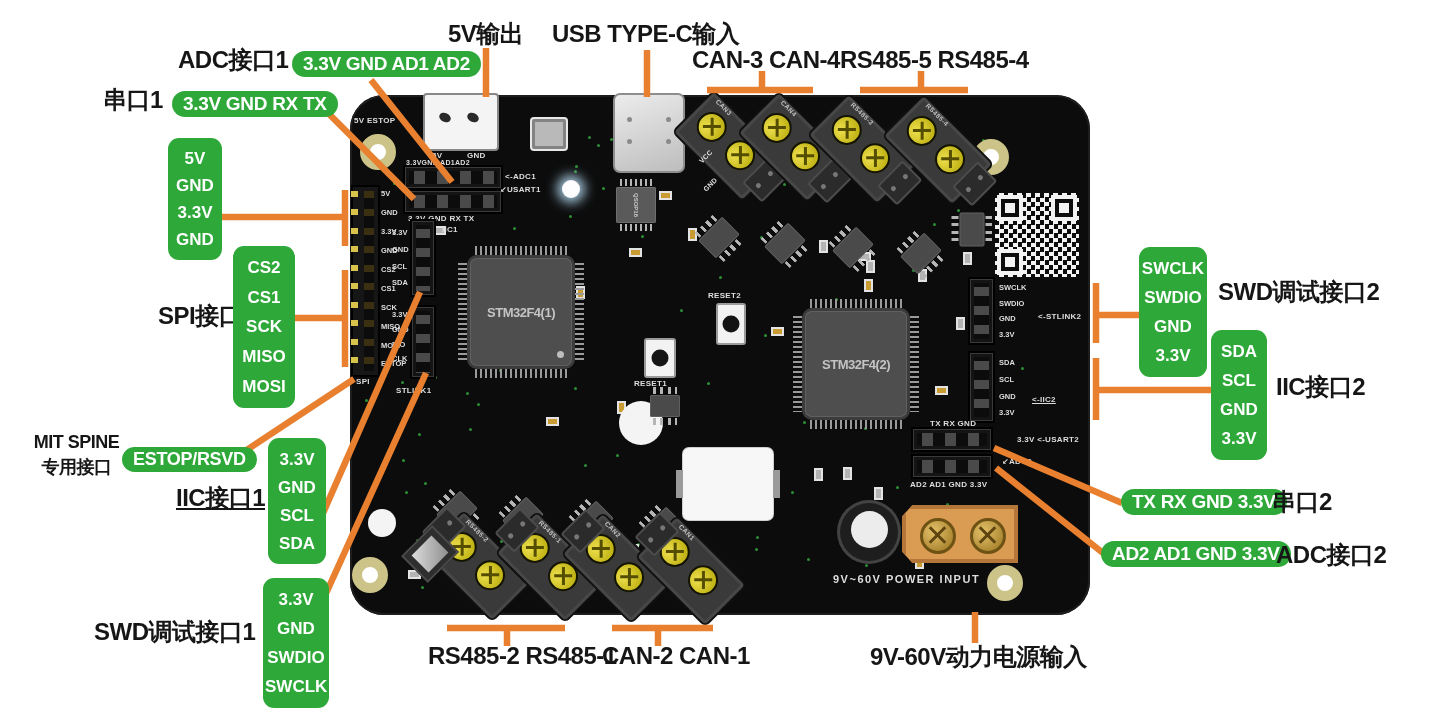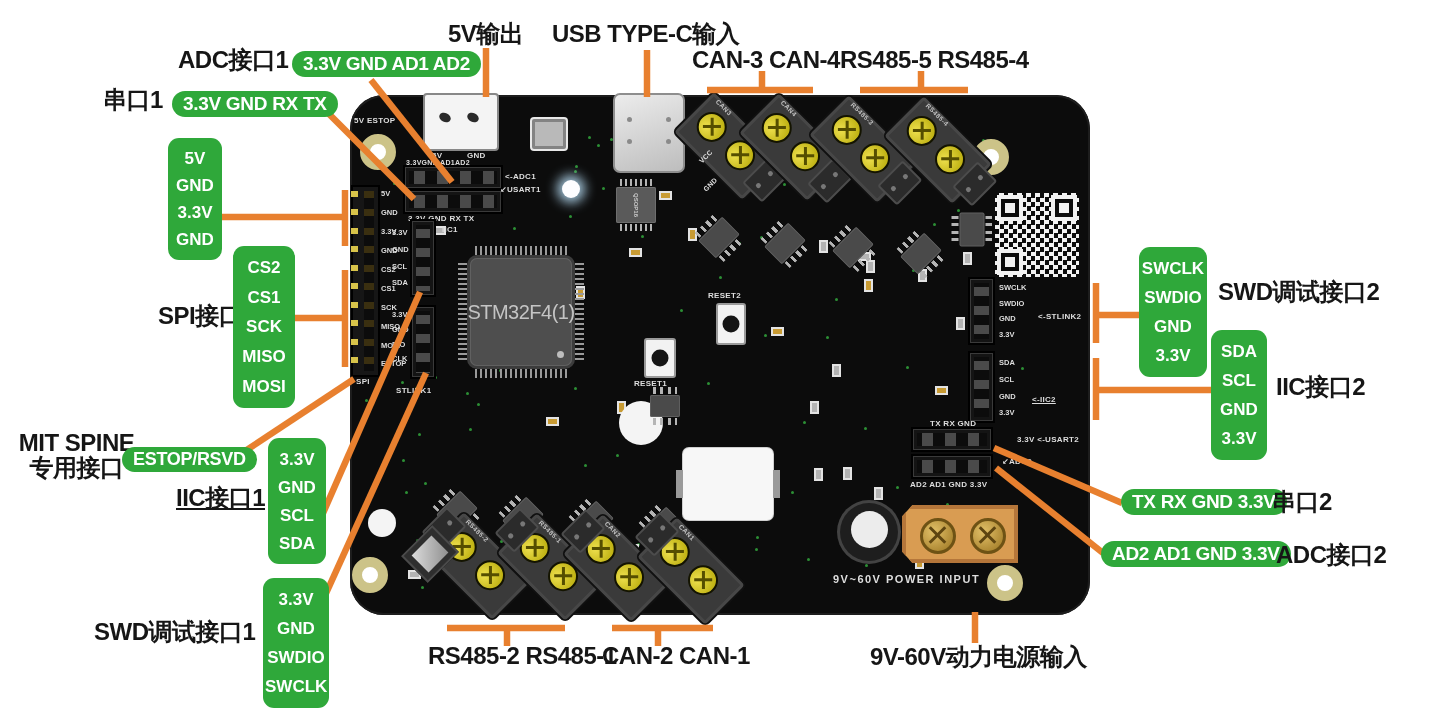--- a/index.html
+++ b/index.html
@@ -1,21 +1,21 @@
 <!DOCTYPE html>
 <html><head>
 <meta charset="utf-8">
 <style>
   html,body{margin:0;padding:0;background:#fff;}
   body{width:1440px;height:720px;position:relative;overflow:hidden;
        font-family:"Liberation Sans","DejaVu Sans",sans-serif;}
   
   .title{position:absolute;color:#161616;font-weight:bold;font-size:24px;
          letter-spacing:-0.5px;white-space:nowrap;}
-  .title.sm{font-size:24px;}
+  .title.sm{font-size:18px;}
   .pill{position:absolute;background:#2fa83a;color:#fff;font-weight:bold;
         font-size:19px;border-radius:14px;padding:2px 11px;white-space:nowrap;
         letter-spacing:-0.3px;}
   .vbox{position:absolute;background:#2fa83a;color:#fff;font-weight:bold;
         font-size:17px;border-radius:11px;display:flex;flex-direction:column;
         justify-content:space-around;text-align:center;padding:7px 2px;}
   .vbox .li{line-height:1;}
   
   #lines{position:absolute;left:0;top:0;width:1440px;height:720px;pointer-events:none;}
   #lines line{stroke:#e8802f;stroke-width:6.5;}
@@ -40,21 +40,21 @@
   .spihdr{position:absolute;left:3px;top:92px;width:25px;height:188px;background:#161616;
         box-shadow:0 0 0 2px #000;}
   .spihdr:before{content:"";position:absolute;left:-2px;top:4px;bottom:4px;width:7px;
         background:repeating-linear-gradient(180deg,#d8c44a 0 6px,transparent 6px 18.5px);}
   .spihdr:after{content:"";position:absolute;right:4px;top:4px;bottom:4px;width:10px;
         background:repeating-linear-gradient(180deg,#3a2f10 0 7px,#0c0c0c 7px 18.5px);}
   
   .qfp{position:absolute;background:#4e4e4e;border-radius:7px;
        box-shadow:0 0 0 3px #3c3c3c,inset 0 0 0 1px #606060;
        display:flex;align-items:center;justify-content:center;}
-  .qfp .nm{color:#c4c4c4;font-weight:normal;font-size:20px;letter-spacing:-0.5px;}
+  .qfp .nm{color:#c4c4c4;font-weight:bold;font-size:13px;letter-spacing:-0.5px;}
   .qfp .pin-t,.qfp .pin-b{position:absolute;left:5px;right:5px;height:9px;
        background:repeating-linear-gradient(90deg,#9a9a9a 0 2px,transparent 2px 5px);}
   .qfp .pin-t{top:-12px;} .qfp .pin-b{bottom:-12px;}
   .qfp .pin-l,.qfp .pin-r{position:absolute;top:5px;bottom:5px;width:9px;
        background:repeating-linear-gradient(180deg,#9a9a9a 0 2px,transparent 2px 5px);}
   .qfp .pin-l{left:-12px;} .qfp .pin-r{right:-12px;}
   .qfp .dotmark{position:absolute;right:8px;bottom:8px;width:7px;height:7px;border-radius:50%;background:#bdbdbd;}
   
   .tblock{position:absolute;width:56px;height:96px;background:#3a3a3a;border-radius:4px;
           transform:rotate(-45deg);box-shadow:0 0 0 2px #101010,inset 0 0 0 3px #474747;}
@@ -199,20 +199,27 @@
       <span>QSOP16</span>
     </div>
 
   <div class="qfp" style="left:120px;top:163px;width:102px;height:108px;">
     <div class="pin-t"></div>
       <div class="pin-b"></div>
       <div class="pin-l"></div>
       <div class="pin-r"></div>
     <span class="nm">STM32F4(1)</span>
     <div class="dotmark"></div>
+  </div>
+  <div class="qfp" style="left:455px;top:216px;width:102px;height:106px;">
+    <div class="pin-t"></div>
+      <div class="pin-b"></div>
+      <div class="pin-l"></div>
+      <div class="pin-r"></div>
+    <span class="nm">STM32F4(2)</span>
   </div>
 
   <div class="btn" style="left:294px;top:243px;width:28px;height:36px;"></div>
   <div class="silk" style="left:284px;top:284px;">RESET1</div>
   <div class="silk" style="left:358px;top:196px;">RESET2</div>
   <div class="btn" style="left:366px;top:208px;width:26px;height:38px;"></div>
 
   <div class="tblock" style="left:350px;top:3px;">
     <div class="screw s1"></div>
       <div class="screw s2"></div>

